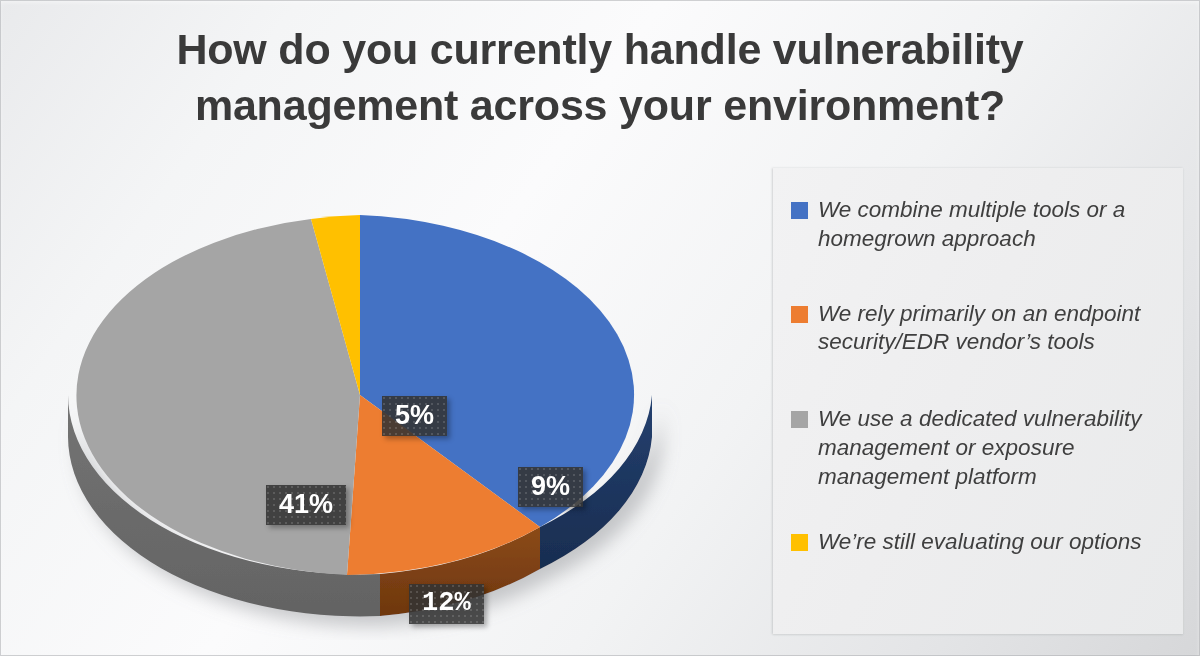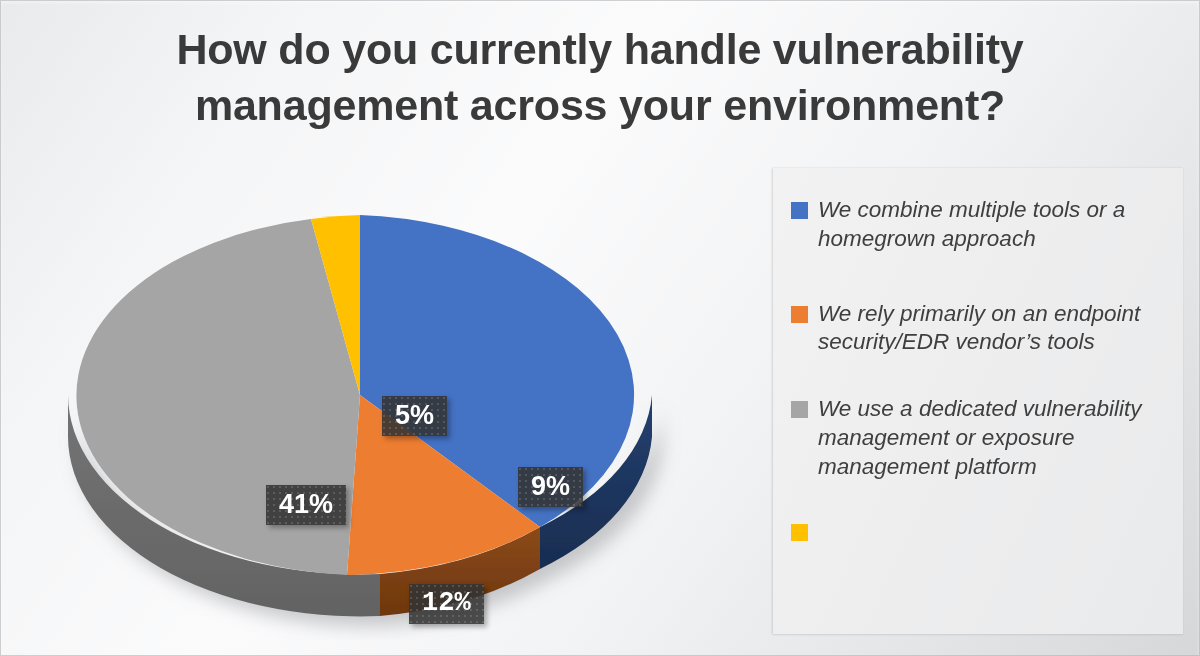--- a/index.html
+++ b/index.html
@@ -115,21 +115,21 @@
   }
 
   .legend-text {
     font-size: 22.5px;
     line-height: 1.28;
     color: #3f3f3f;
   }
 
   
   #legend-item-0 { margin-bottom: 46px; }
-  #legend-item-1 { margin-bottom: 38px; }
+  #legend-item-1 { margin-bottom: 48px; }
   #legend-item-2 { margin-bottom: 36px; }
 </style>
 </head>
 <body>
 
 <div id="slide">
 
   <div id="chart-title">How do you currently handle vulnerability
 management across your environment?</div>
 
@@ -209,17 +209,18 @@
       <span class="legend-text">We rely primarily on an endpoint security/EDR vendor’s tools</span>
     </div>
 
     <div class="legend-item" id="legend-item-2">
       <span class="legend-swatch" style="background:#A5A5A5"></span>
       <span class="legend-text">We use a dedicated vulnerability management or exposure management platform</span>
     </div>
 
     <div class="legend-item" id="legend-item-3">
       <span class="legend-swatch" style="background:#FFC000"></span>
+      <span class="legend-text">We’re still evaluating our options</span>
     </div>
 
   </div>
 
 </div>
 
 </body></html>

